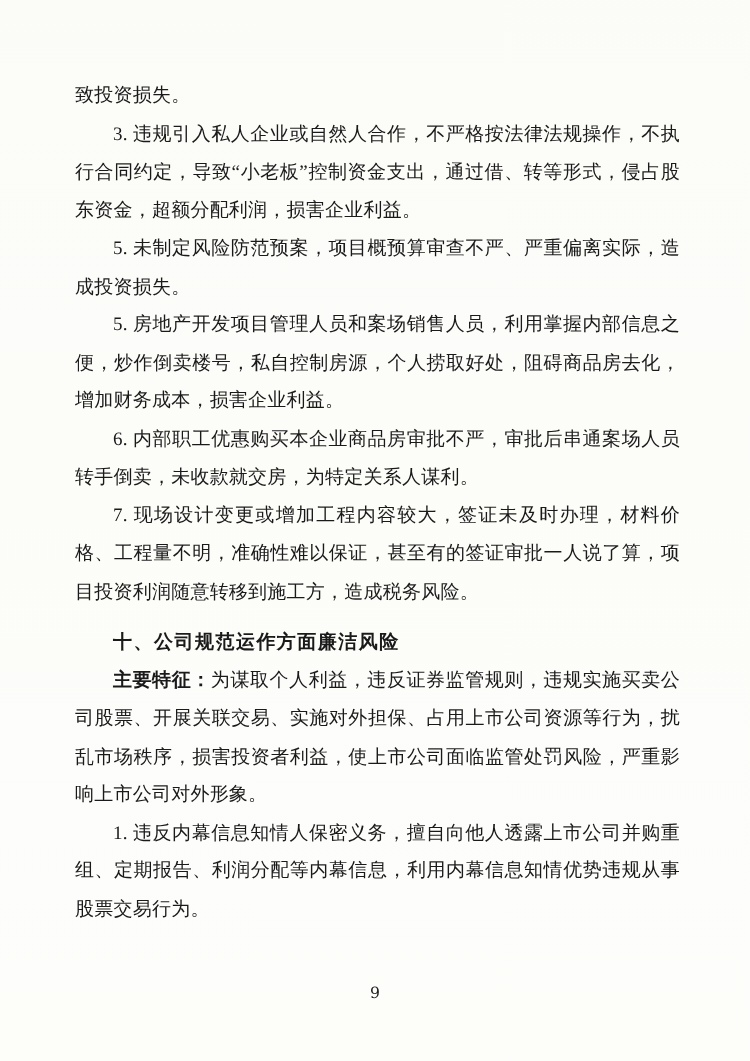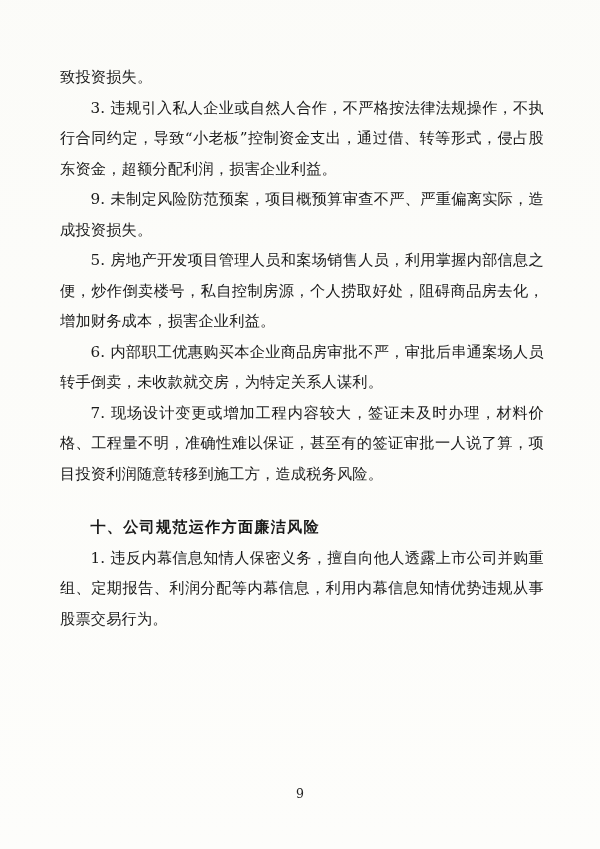--- a/index.html
+++ b/index.html
@@ -32,29 +32,30 @@
     position: relative;
     font-size: 15.2px;
     line-height: 30.5px;
     letter-spacing: 0.2px;
     text-align: justify;
     text-justify: inter-ideograph;
   }
   p {
     margin: 0;
     text-indent: 0;
+    font-family: Liberation Serif, serif;
   }
   p.indent {
     text-indent: 2em;
   }
   p.heading {
     text-indent: 2em;
     font-weight: bold;
     letter-spacing: 1.2px;
-    margin-top: 23px;
+    margin-top: 10px;
   }
   p.lead {
     text-indent: 2em;
   }
   .bold {
     font-weight: bold;
   }
   .page-number {
     position: absolute;
     left: 0;
@@ -68,22 +69,23 @@
 </style>
 </head>
 <body>
 
 <div class="page">
   <div class="scan-tint"></div>
 
   <div class="body-text">
     <p class="">致投资损失。</p>
     <p class="indent">3. 违规引入私人企业或自然人合作，不严格按法律法规操作，不执行合同约定，导致“小老板”控制资金支出，通过借、转等形式，侵占股东资金，超额分配利润，损害企业利益。</p>
-    <p class="indent">9. 未制定风险防范预案，项目概预算审查不严、严重偏离实际，造成投资损失。</p>
+    <p class="indent">5. 未制定风险防范预案，项目概预算审查不严、严重偏离实际，造成投资损失。</p>
     <p class="indent">5. 房地产开发项目管理人员和案场销售人员，利用掌握内部信息之便，炒作倒卖楼号，私自控制房源，个人捞取好处，阻碍商品房去化，增加财务成本，损害企业利益。</p>
     <p class="indent">6. 内部职工优惠购买本企业商品房审批不严，审批后串通案场人员转手倒卖，未收款就交房，为特定关系人谋利。</p>
     <p class="indent">7. 现场设计变更或增加工程内容较大，签证未及时办理，材料价格、工程量不明，准确性难以保证，甚至有的签证审批一人说了算，项目投资利润随意转移到施工方，造成税务风险。</p>
     <p class="heading">十、公司规范运作方面廉洁风险</p>
+    <p class="lead"><span class="bold">主要特征：</span><span>为谋取个人利益，违反证券监管规则，违规实施买卖公司股票、开展关联交易、实施对外担保、占用上市公司资源等行为，扰乱市场秩序，损害投资者利益，使上市公司面临监管处罚风险，严重影响上市公司对外形象。</span></p>
     <p class="indent">1. 违反内幕信息知情人保密义务，擅自向他人透露上市公司并购重组、定期报告、利润分配等内幕信息，利用内幕信息知情优势违规从事股票交易行为。</p>
   </div>
 
   <div class="page-number">9</div>
 </div>
 
 </body></html>

